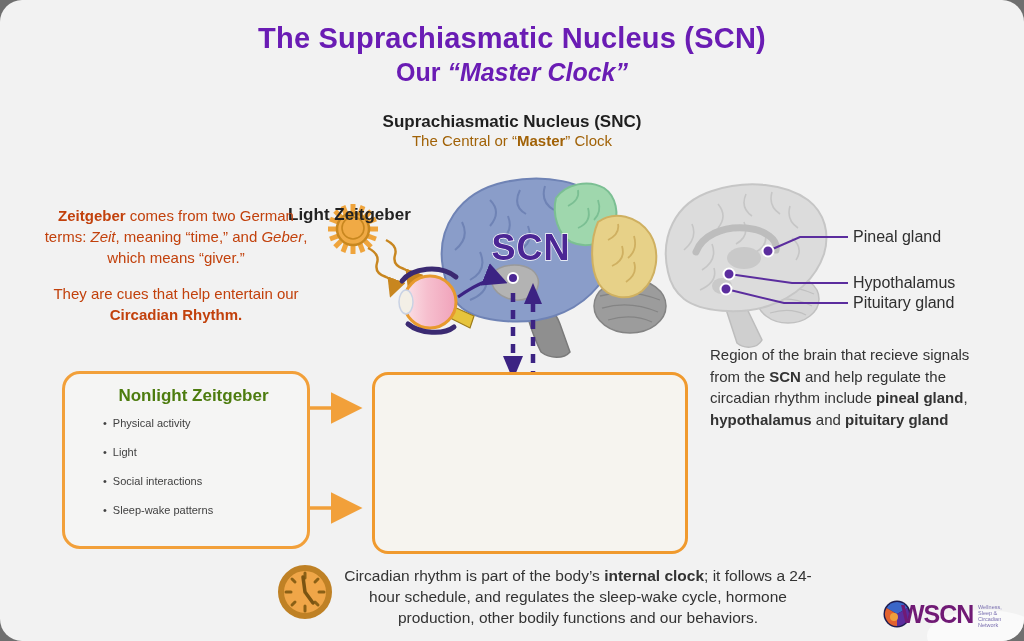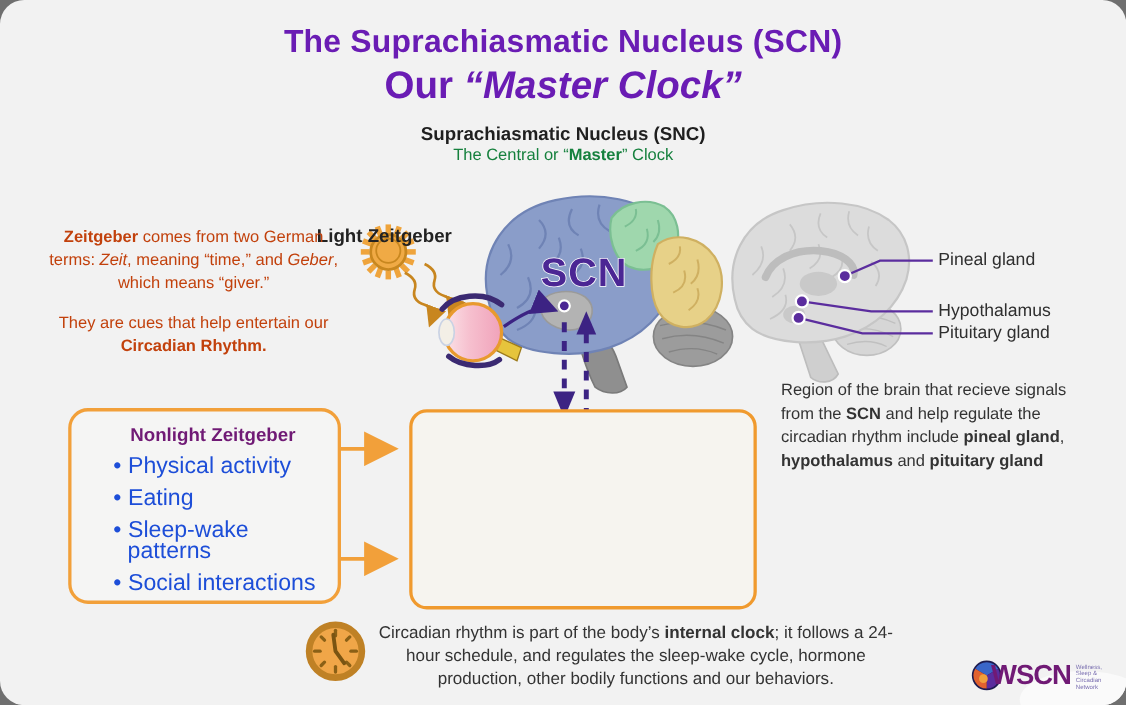--- a/index.html
+++ b/index.html
@@ -15,29 +15,29 @@
     position:absolute;left:0;top:0;width:1024px;height:641px;
     background:#f2f2f2;border-radius:22px;overflow:hidden;
   }
   .abs{position:absolute;}
   .title1{
     left:0;top:22px;width:1024px;text-align:center;
     font-size:29px;font-weight:800;color:#6a1cb4;letter-spacing:.2px;
   }
   .title2{
     left:0;top:58px;width:1024px;text-align:center;
-    font-size:35px;font-weight:800;color:#6a1cb4;
+    font-size:25px;font-weight:800;color:#6a1cb4;
   }
   .subtitle1{
     left:262px;top:112px;width:500px;text-align:center;
     font-size:17px;font-weight:700;color:#1f1f1f;
   }
   .subtitle2{
     left:262px;top:132px;width:500px;text-align:center;
-    font-size:15px;color:#15803d;
+    font-size:15px;color:#a16207;
   }
   .light-zg{
     left:288px;top:169px;width:140px;
     font-size:17px;font-weight:700;color:#222;margin-top:36px;
   }
   .left-note{
     left:38px;top:205px;width:276px;text-align:center;
     font-size:15px;line-height:21px;color:#c2410c;
   }
   .left-note .p2{margin-top:15px;}
@@ -49,27 +49,27 @@
     font-size:16px;color:#2f2f2f;white-space:nowrap;
   }
   .nonlight-box{
     left:62px;top:371px;width:242px;height:172px;
     background:#f5f5f4;
     border:3px solid #f2a03a;border-radius:18px;
     padding:0;
   }
   .nonlight-title{
     margin-top:12px;text-align:center;
-    font-size:17px;font-weight:700;color:#701a75;margin-left:15px;
+    font-size:17px;font-weight:700;color:#4d7c0f;margin-left:15px;
   }
   .nonlight-box ul{
     margin:8px 0 0 0;padding:0 10px 0 38px;list-style:none;
   }
   .nonlight-box li{
-    font-size:21px;line-height:19px;color:#1d4ed8;
+    font-size:11px;line-height:19px;color:#404040;
     margin-bottom:10px;text-indent:-13px;padding-left:13px;
   }
   .nonlight-box li::before{content:"\2022";margin-right:6px;}
   .organ-box{
     left:372px;top:372px;width:310px;height:176px;
     background:#f6f4ef;
     border:3px solid #f09a2e;border-radius:16px;
   }
   .footer-text{
     left:342px;top:565px;width:472px;
@@ -311,23 +311,23 @@
   <div class="abs gland-label" style="left:853px;top:228px;">Pineal gland</div>
   <div class="abs gland-label" style="left:853px;top:274px;">Hypothalamus</div>
   <div class="abs gland-label" style="left:853px;top:294px;">Pituitary gland</div>
 
   <div class="abs right-note"><span>Region of the brain that recieve signals from the </span><span style="font-weight: 700;">SCN</span><span> and help regulate the circadian rhythm include </span><span style="font-weight: 700;">pineal gland</span><span>, </span><span style="font-weight: 700;">hypothalamus</span><span> and </span><span style="font-weight: 700;">pituitary gland</span></div>
 
   <div class="abs nonlight-box">
     <div class="nonlight-title">Nonlight Zeitgeber</div>
     <ul>
       <li>Physical activity</li>
-      <li>Eating</li>
+      <li>Light</li>
+      <li>Social interactions</li>
       <li>Sleep-wake patterns</li>
-      <li>Social interactions</li>
     </ul>
   </div>
 
   <div class="abs organ-box"></div>
 
   <div class="abs footer-text"><span>Circadian rhythm is part of the body’s </span><span style="font-weight: 700;">internal clock</span><span>; it follows a 24-hour schedule, and regulates the sleep-wake cycle, hormone production, other bodily functions and our behaviors.</span></div>
 
   <div class="abs logo-wrap">
     <div class="logo-text">WSCN</div>
     <div class="logo-tag">

